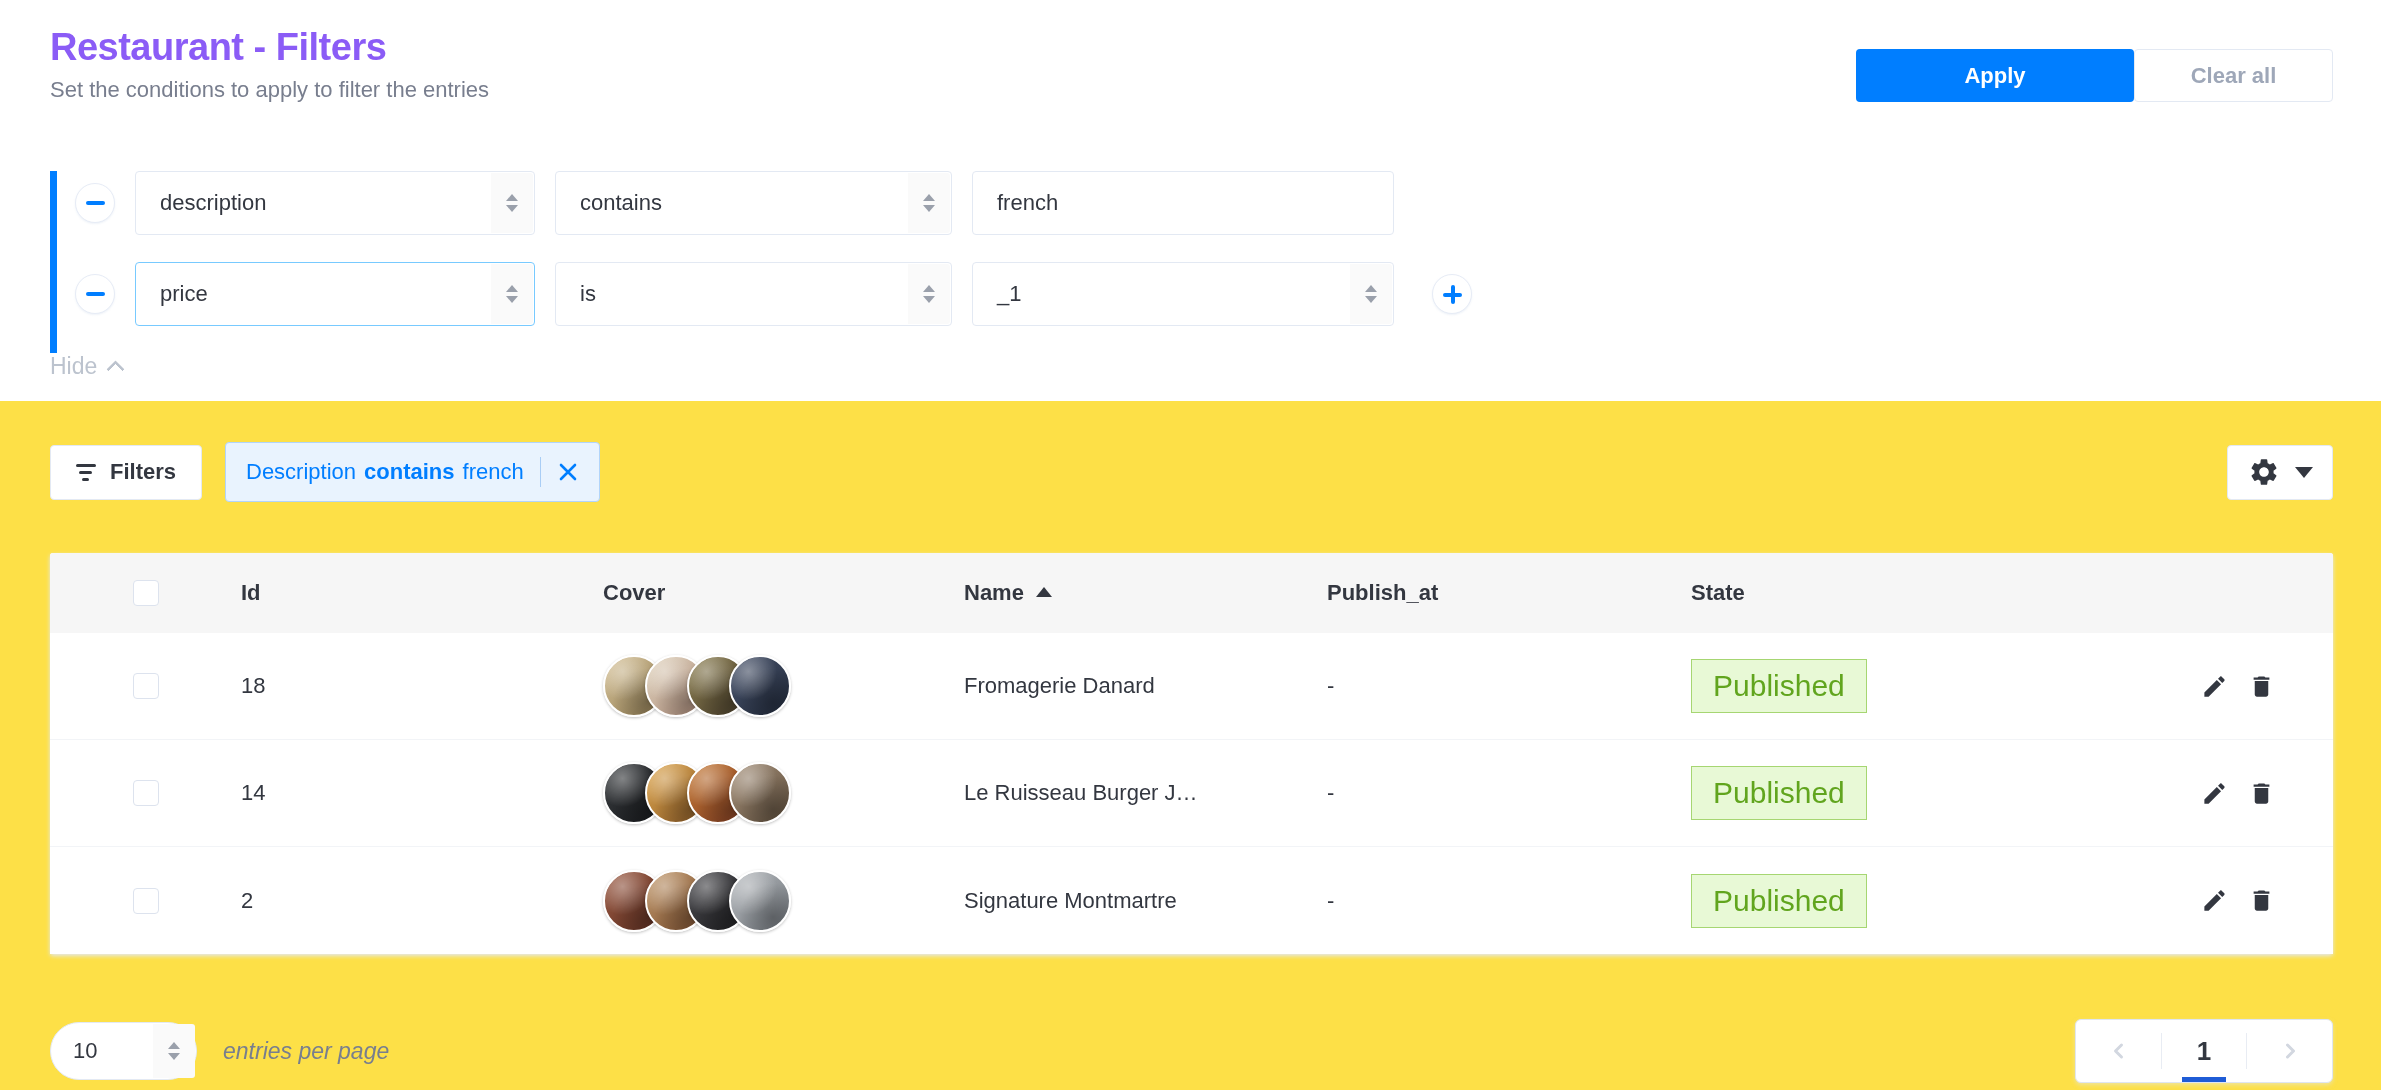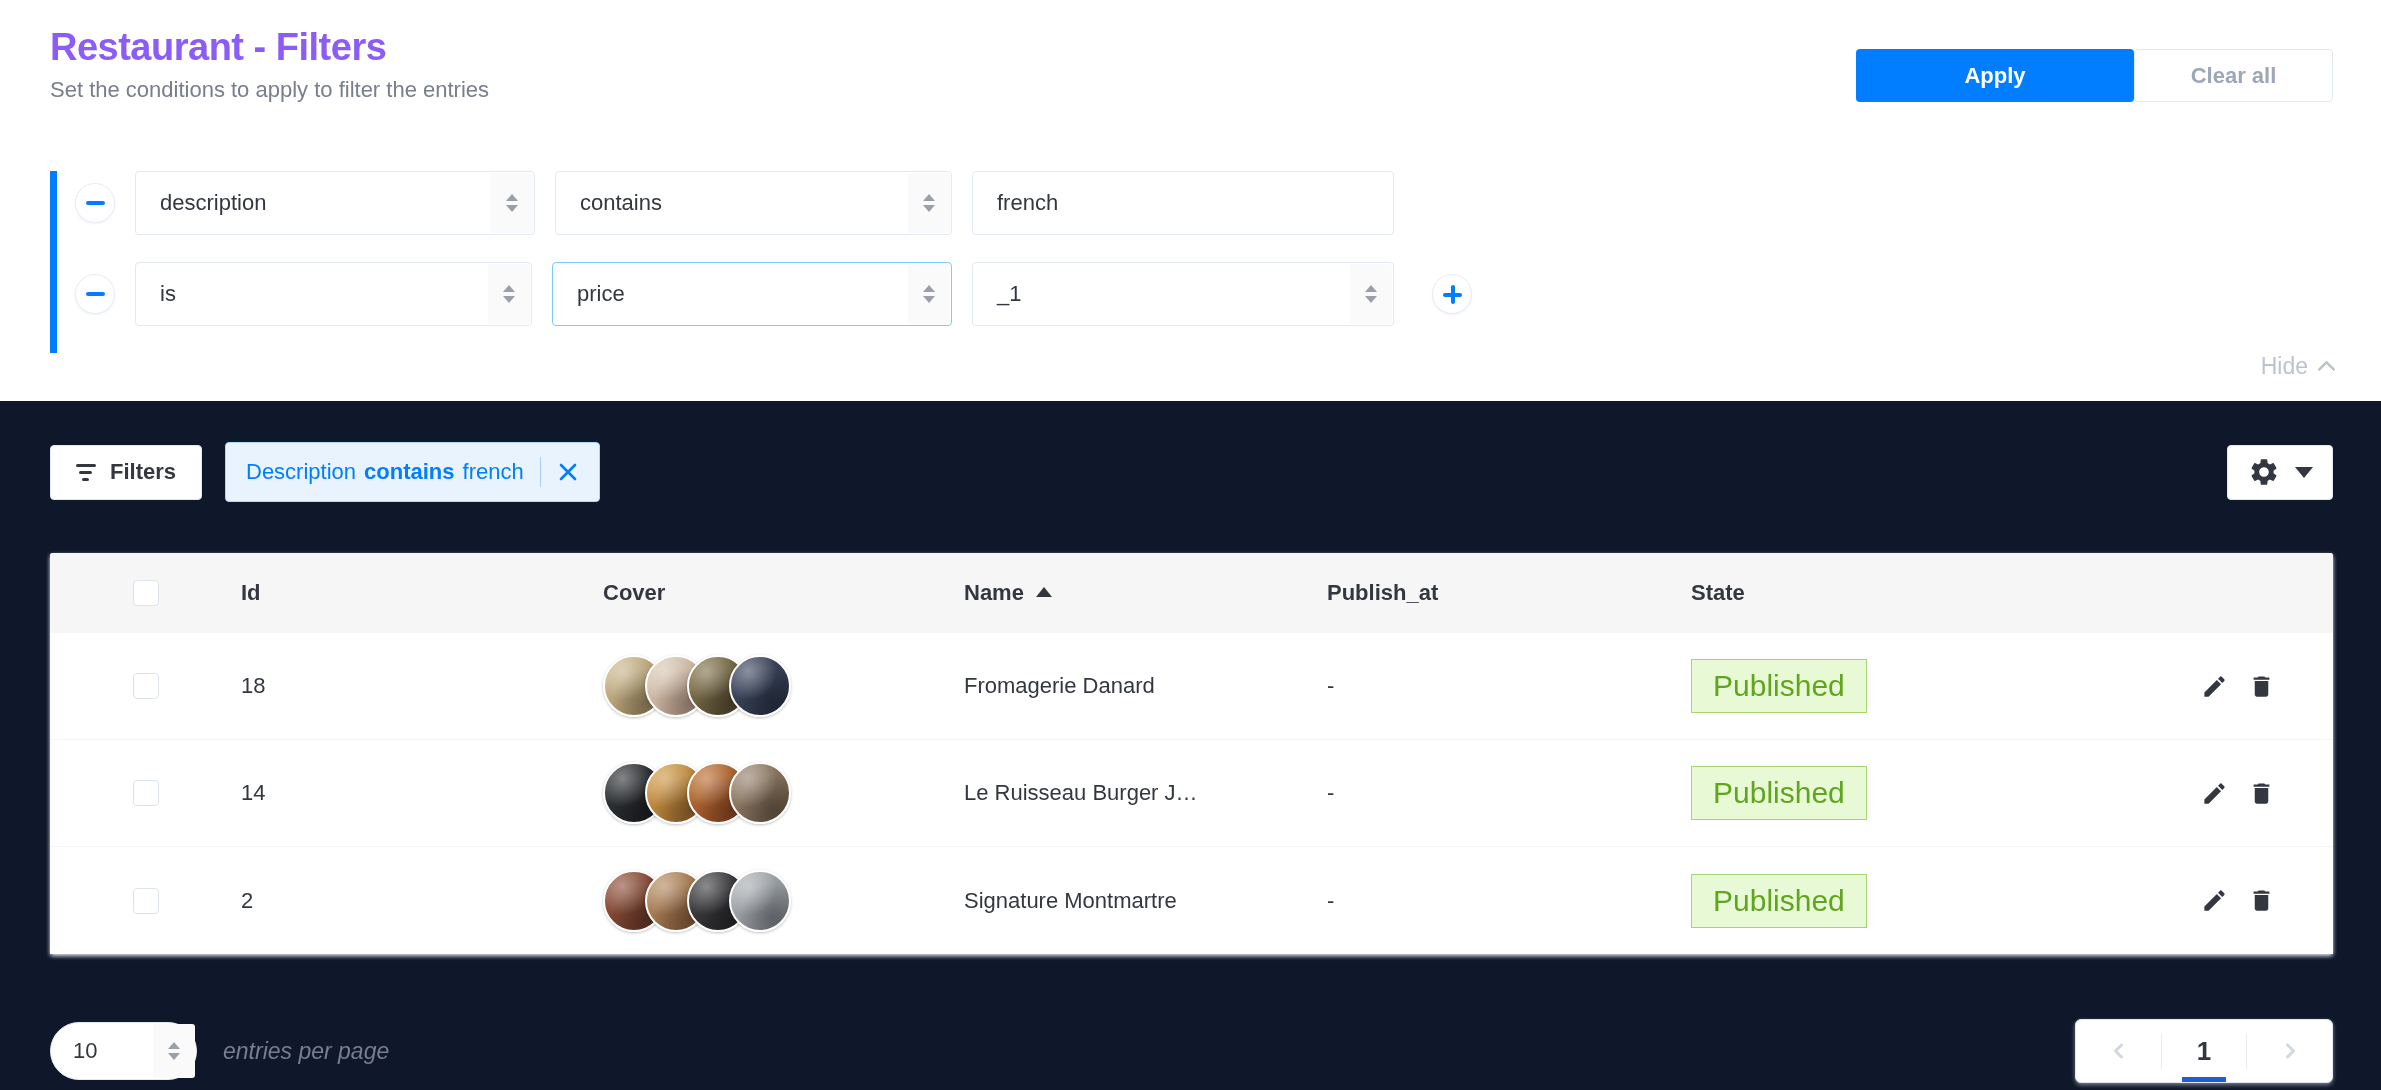--- a/index.html
+++ b/index.html
@@ -29,26 +29,26 @@
   .ctrl { height:64px; background:#fff; border:1px solid #e3e9f3; border-radius:4px; display:flex; align-items:center; font-size:22px; color:#333740; position:relative; margin-left:20px; cursor:pointer; }
   .ctrl .val { padding-left:24px; white-space:nowrap; }
   .ctrl.focused { border-color:#78caff; }
   .w-field { width:400px; } .w-op { width:397px; } .w-val { width:422px; }
   .spin { position:absolute; right:1px; top:1px; bottom:1px; width:42px; background:#fafafa; border-radius:0 3px 3px 0; display:flex; flex-direction:column; align-items:center; justify-content:center; gap:4px; }
   .spin i { width:0; height:0; border-left:6px solid transparent; border-right:6px solid transparent; display:block; }
   .spin .up { border-bottom:7px solid #9aa0ab; }
   .spin .dn { border-top:7px solid #9aa0ab; }
   input.text-input { height:64px; width:422px; margin-left:20px; background:#fff; border:1px solid #e3e9f3; border-radius:4px; font-size:22px; color:#333740; padding-left:24px; font-family:inherit; outline:none; }
   .add-btn { margin-left:38px; }
-  .hide-row { text-align:right; margin-top:9px; }
+  .hide-row { text-align:left; margin-top:9px; }
   .hide-link { display:inline-flex; align-items:center; gap:12px; font-size:23px; color:#bcc3ce; cursor:pointer; }
   .chev-up { width:13px; height:13px; border-top:3px solid #bcc3ce; border-left:3px solid #bcc3ce; transform:rotate(45deg) translate(2px,2px); display:block; border-radius:1px; }
 
   
-  .content { height:689px; background:#0f172a; padding:41px 48px 12px 50px; }
+  .content { height:689px; background:#fde047; padding:41px 48px 12px 50px; }
   .toolbar { display:flex; align-items:center; }
   .filters-btn { height:55px; width:152px; background:#fff; border:1px solid #e3e9f3; border-radius:4px; display:flex; align-items:center; justify-content:center; gap:14px; font-size:22px; font-weight:600; color:#333740; cursor:pointer; font-family:inherit; }
   .filter-glyph { display:flex; flex-direction:column; gap:4px; align-items:center; }
   .filter-glyph b { display:block; height:3px; border-radius:2px; background:#333740; }
   .filter-glyph b:nth-child(1){ width:20px; } .filter-glyph b:nth-child(2){ width:13px; } .filter-glyph b:nth-child(3){ width:7px; }
   .filter-tag { height:60px; margin-left:23px; background:#e9f3fe; border:1px solid #b1d4fa; border-radius:4px; display:flex; align-items:center; padding:0 20px; font-size:22px; color:#007eff; cursor:pointer; }
   .filter-tag b { font-weight:700; margin:0 8px; }
   .tag-sep { width:1px; height:30px; background:#a9cdf5; margin:0 16px; display:block; }
   .tag-x { background:none; border:none; cursor:pointer; display:flex; align-items:center; padding:0; }
   .settings-btn { margin-left:auto; height:55px; width:106px; background:#fff; border:1px solid #e3e9f3; border-radius:4px; display:flex; align-items:center; justify-content:center; gap:15px; cursor:pointer; }
@@ -122,29 +122,29 @@
             <i class="dn"></i>
           </span>
       </div>
       <input class="text-input" type="text" value="french" style="">
     </div>
 
     <div class="filter-row">
       <button class="circle-btn">
           <span class="minus-glyph"></span>
         </button>
+      <div class="ctrl w-field focused">
+        <span class="val">price</span>
+        <span class="spin">
+            <i class="up"></i>
+            <i class="dn"></i>
+          </span>
+      </div>
       <div class="ctrl w-op">
         <span class="val">is</span>
-        <span class="spin">
-            <i class="up"></i>
-            <i class="dn"></i>
-          </span>
-      </div>
-      <div class="ctrl w-field focused">
-        <span class="val">price</span>
         <span class="spin">
             <i class="up"></i>
             <i class="dn"></i>
           </span>
       </div>
       <div class="ctrl w-val">
         <span class="val">_1</span>
         <span class="spin">
             <i class="up"></i>
             <i class="dn"></i>

